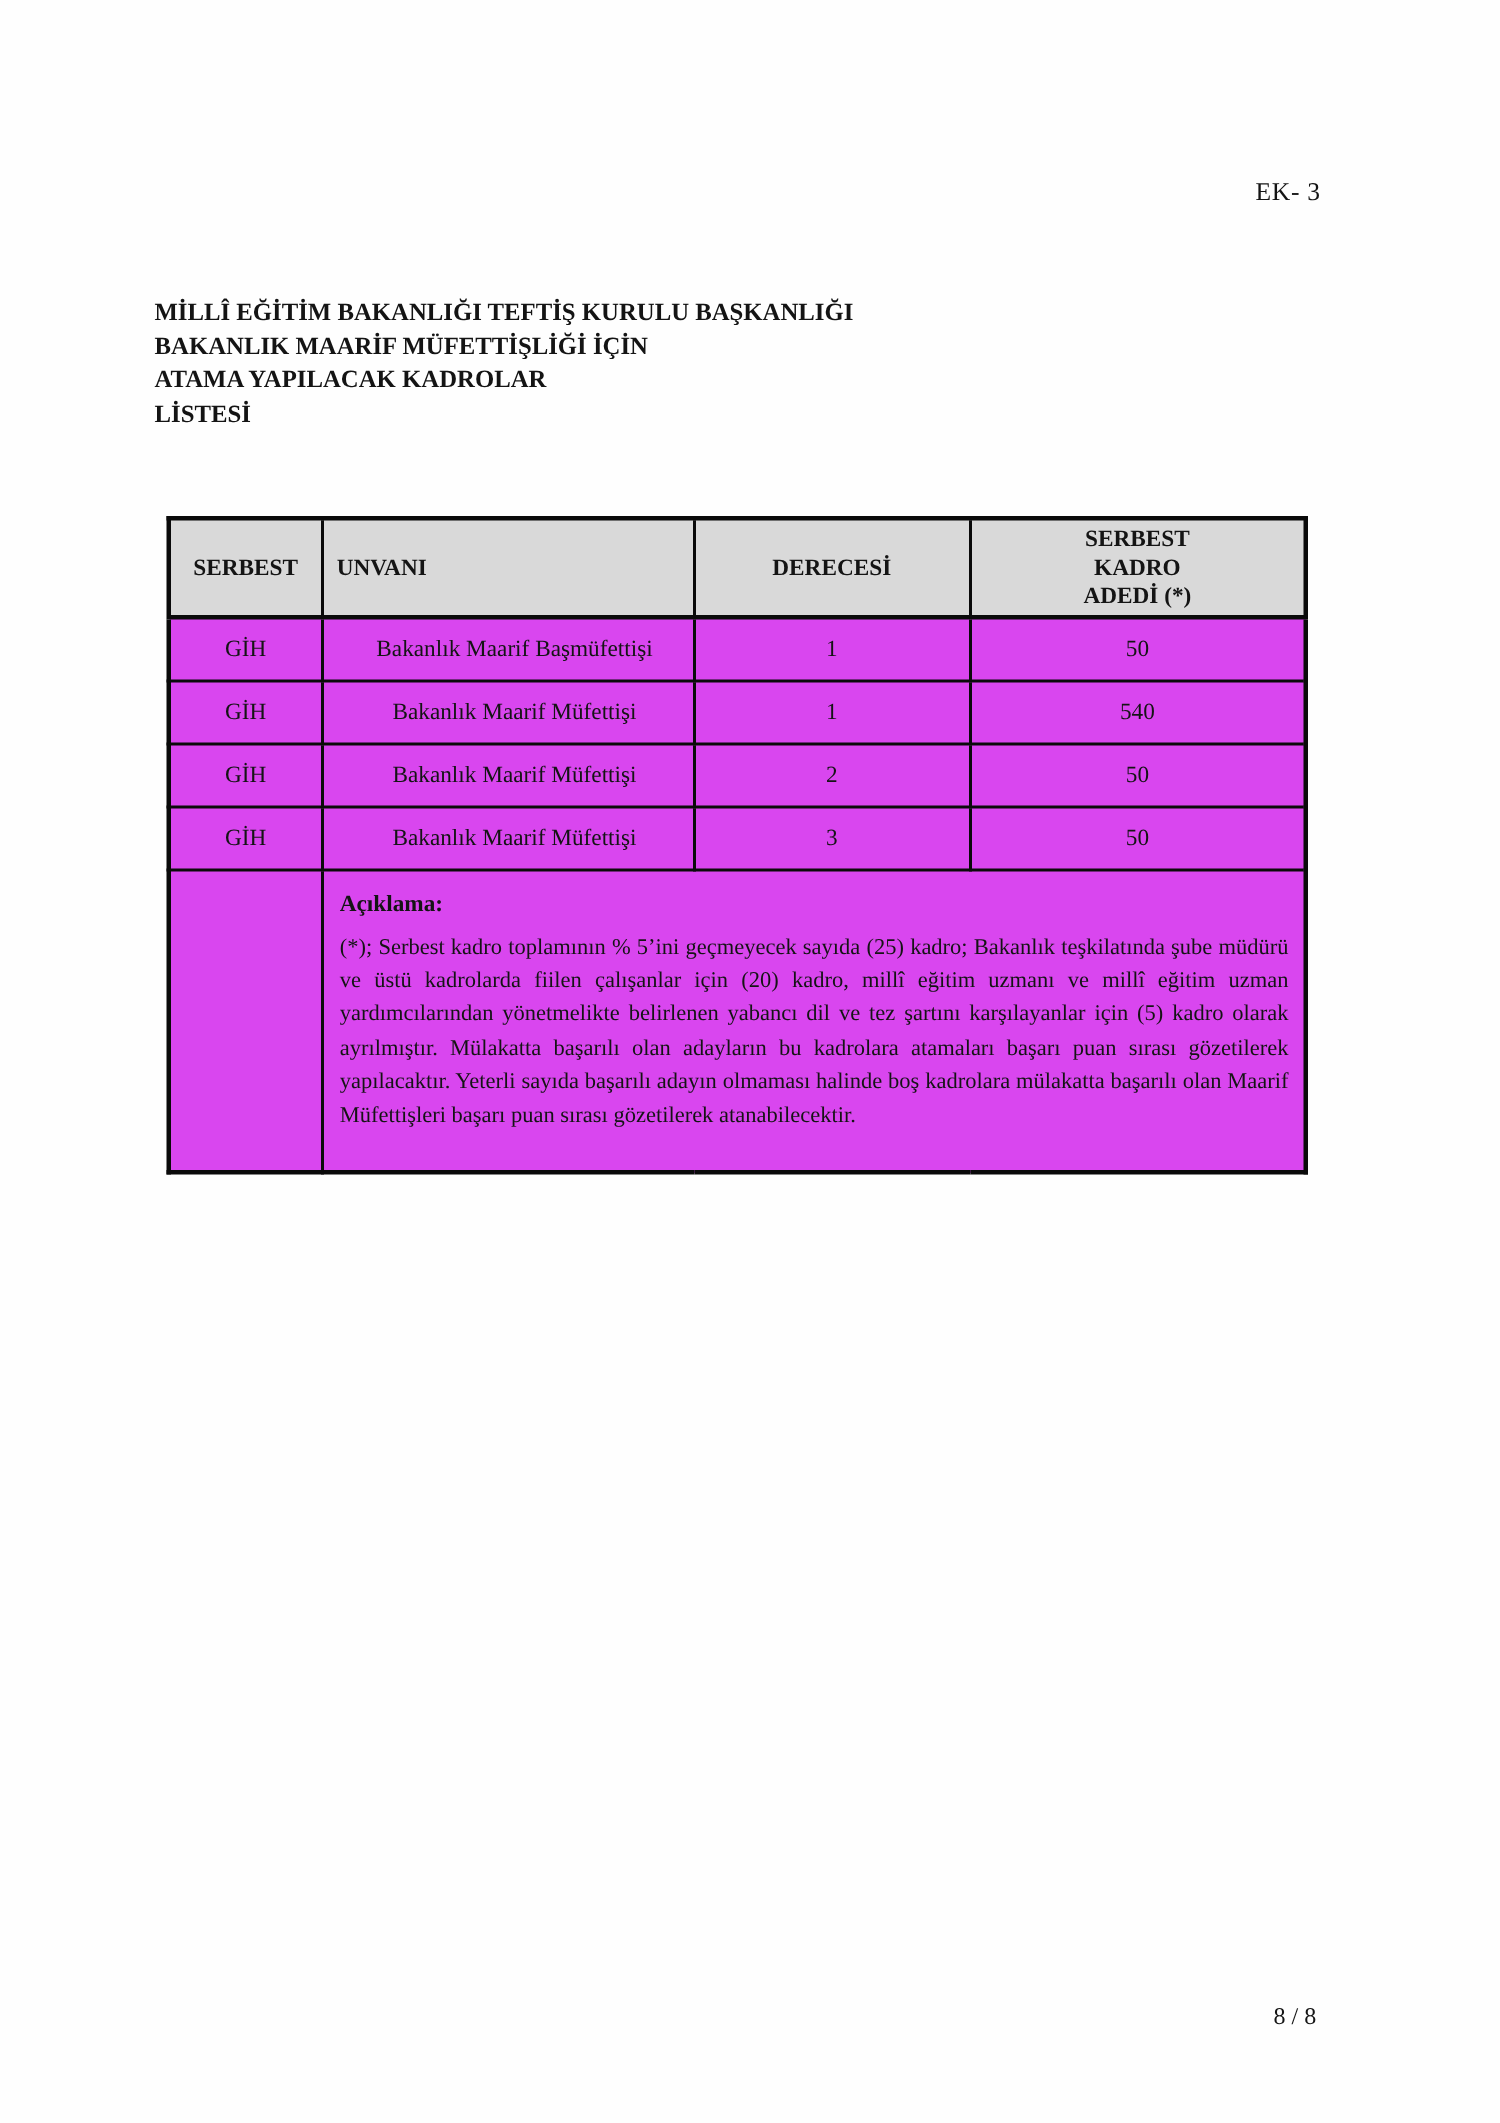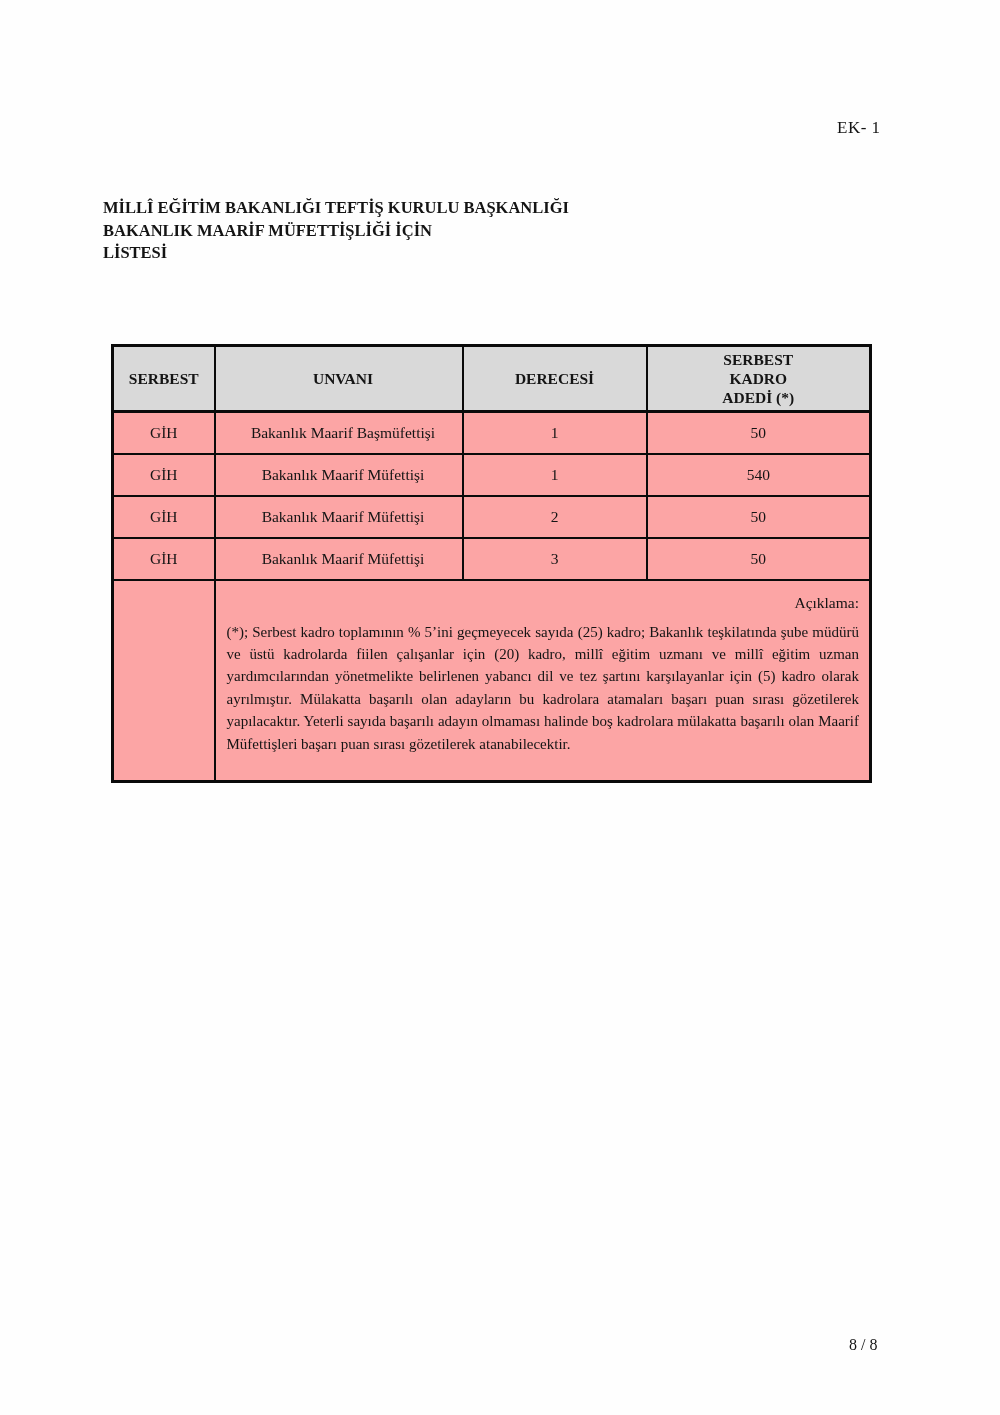--- a/index.html
+++ b/index.html
@@ -48,60 +48,60 @@
     vertical-align: middle;
   }
   .kadro-table thead th {
     background: #d9d9d9;
     border-bottom: 3px solid #0a0a0a;
     height: 66px;
     font-weight: bold;
     line-height: 19px;
     margin-top: 32px;
   }
-  .kadro-table thead th.col-unvani { text-align: center; padding-left: 9px; }
+  .kadro-table thead th.col-unvani { text-align: left; padding-left: 9px; }
   .kadro-table thead th.col-serbest { white-space: pre-line; }
-  .kadro-table tbody td { height: 42px; background: #fca5a5; }
+  .kadro-table tbody td { height: 42px; background: #d946ef; }
   .kadro-table tbody td.cell-unvani { text-align: center; padding-left: 9px; }
   .kadro-table tr.note-row td {
     height: 202px;
     vertical-align: top;
     text-align: left;
   }
   .note-cell-inner { padding: 13px 10px 0 11px; }
   .note-label {
-    font-weight: normal;
+    font-weight: bold;
     font-size: 15.5px;
     display: block;
-    text-align: right;
   }
   .note-text {
     display: block;
     margin-top: 9px;
     font-size: 15px;
     line-height: 22.4px;
     text-align: justify;
   }
   .page-number {
     position: absolute;
     left: 849px; top: 1336px;
     font-size: 16px;
     white-space: nowrap;
   }
 </style>
 </head>
 <body>
 
 <div class="page">
 
-  <div class="annex-label">EK- 1</div>
+  <div class="annex-label">EK- 3</div>
 
   <div class="title-block">
     <div>MİLLÎ EĞİTİM BAKANLIĞI TEFTİŞ KURULU BAŞKANLIĞI</div>
     <div>BAKANLIK MAARİF MÜFETTİŞLİĞİ İÇİN</div>
+    <div>ATAMA YAPILACAK KADROLAR</div>
     <div>LİSTESİ</div>
   </div>
 
   <table class="kadro-table">
     <colgroup>
       <col style="width:102px">
       <col style="width:248px">
       <col style="width:184px">
       <col style="width:224px">
     </colgroup>

